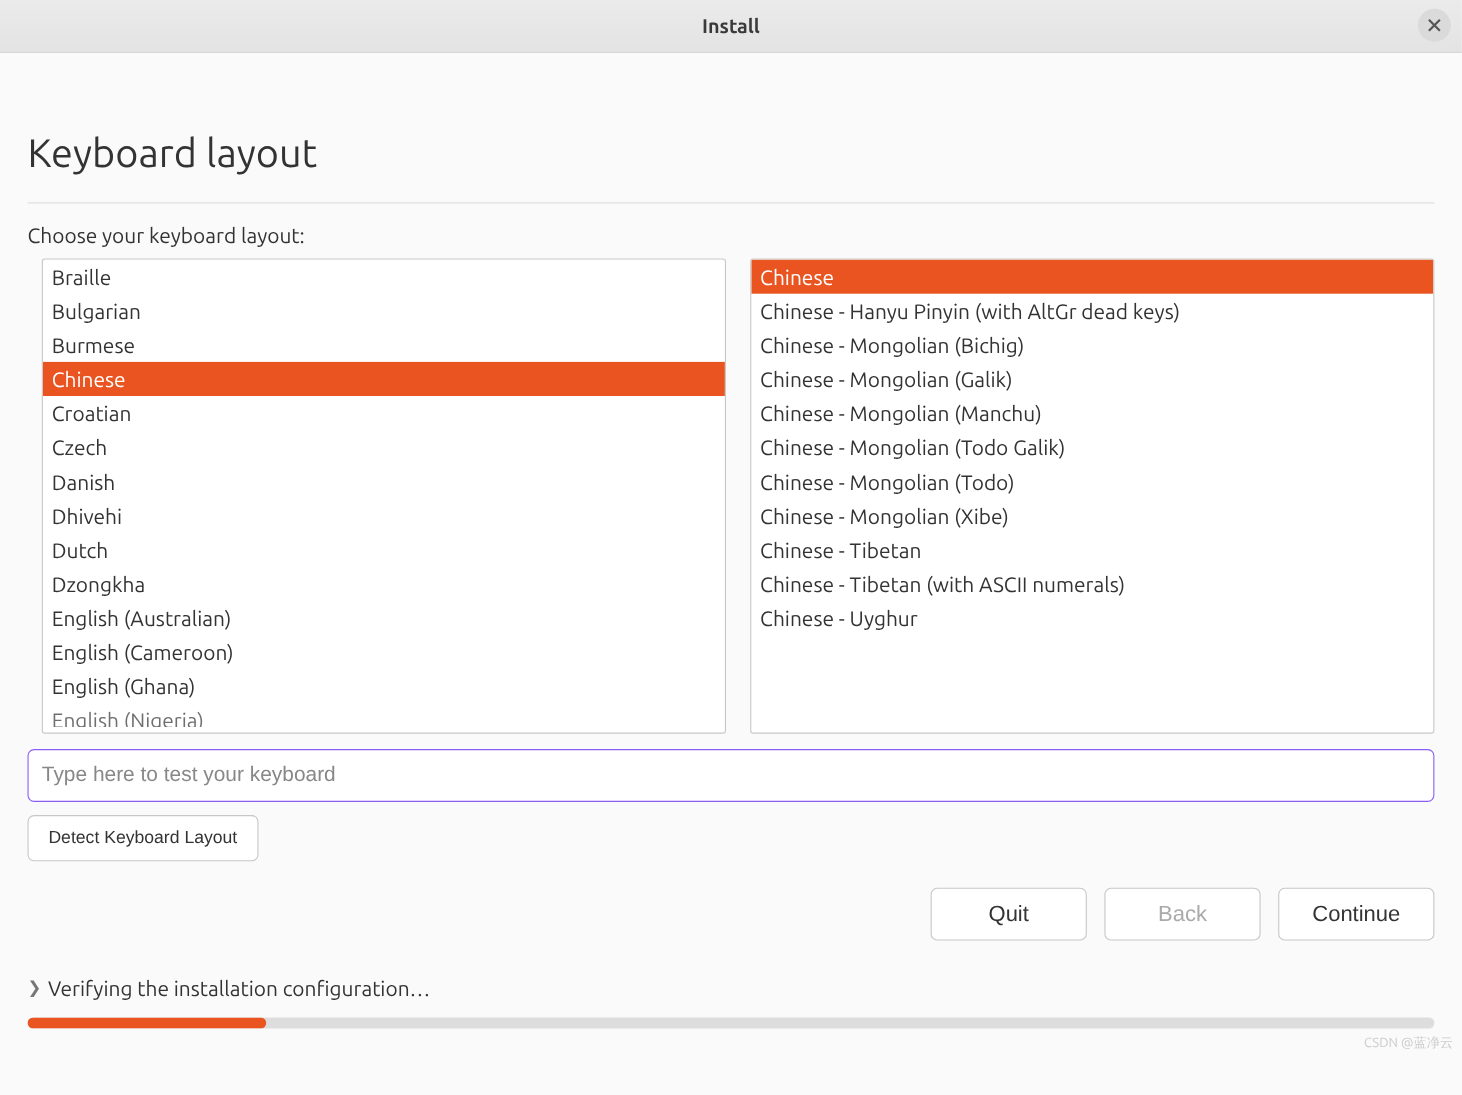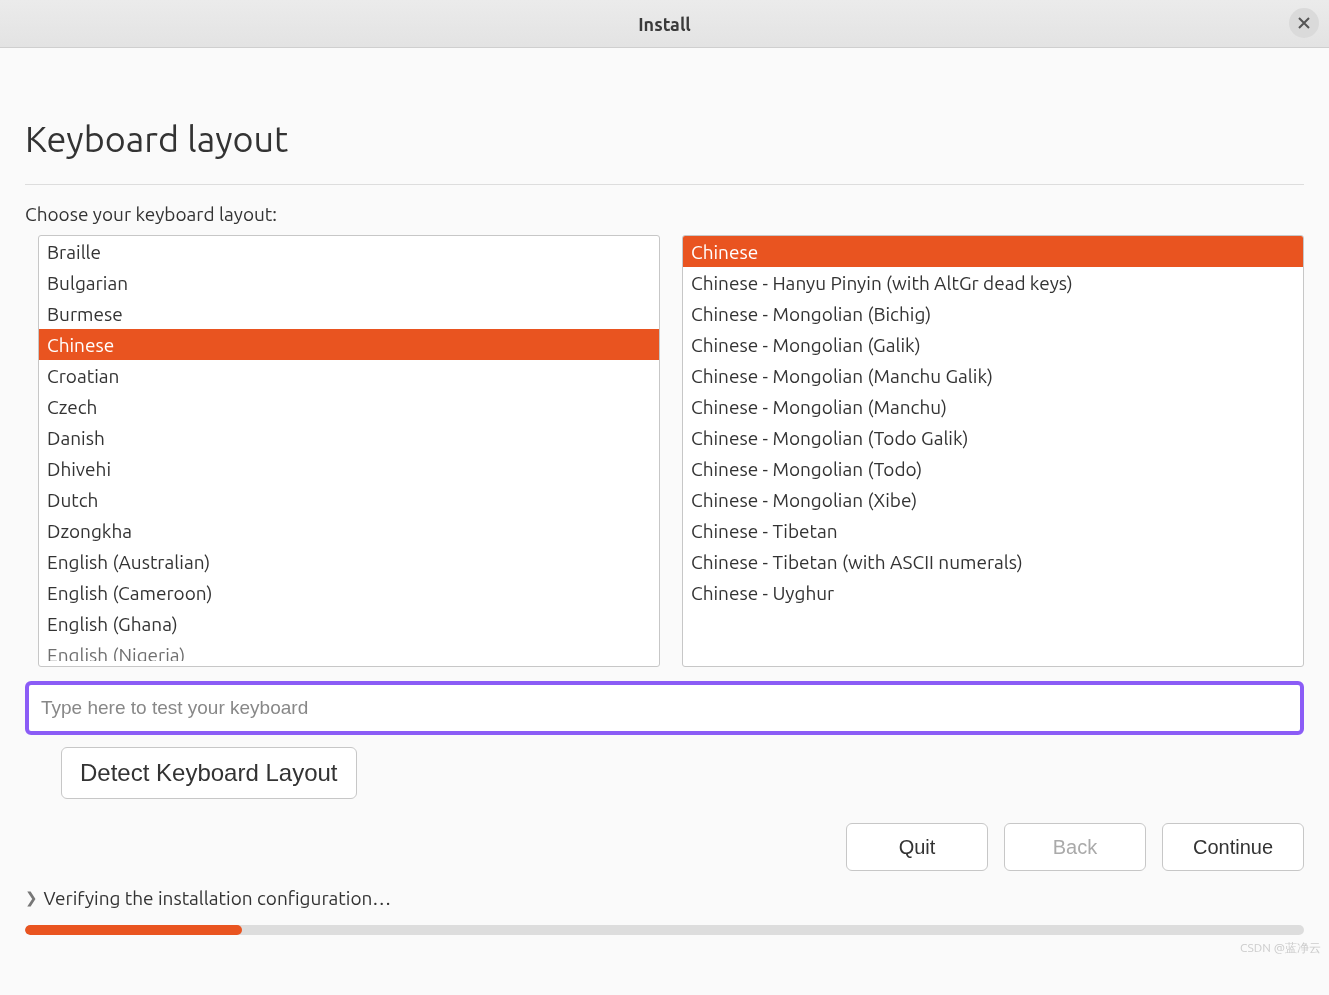--- a/index.html
+++ b/index.html
@@ -74,38 +74,37 @@
       white-space: nowrap;
     }
     .listbox .item.selected {
       background: #e95420;
       color: #fff;
     }
     .listbox .item.cutoff { overflow: hidden; height: 22px; opacity: 0.7;}
     .test-input {
       width: 100%;
       margin-top: 14px;
-      border: 4px solid #8b5cf6;
+      border: 1px solid #8b5cf6;
       border-radius: 6px;
       padding: 12px 12px;
       font-size: 19px;
       color: #333;
       background: #fff;
     }
     .test-input::placeholder { color: #888; }
     .detect-btn {
       margin-top: 12px;
       border: 1px solid #c7c7c7;
       background: #fff;
       border-radius: 6px;
       padding: 11px 18px;
-      font-size: 24px;
-      color: #333;
-      cursor: pointer;
-      margin-left: 36px;
+      font-size: 16px;
+      color: #333;
+      cursor: pointer;
     }
     .nav-row {
       display: flex;
       justify-content: flex-end;
       gap: 16px;
       margin-top: 24px;
     }
     .nav-btn {
       border: 1px solid #c7c7c7;
       background: #fff;
@@ -177,21 +176,20 @@
         <div class="item">English (Australian)</div>
         <div class="item">English (Cameroon)</div>
         <div class="item">English (Ghana)</div>
         <div class="item cutoff">English (Nigeria)</div>
       </div>
     <div class="listbox" id="variant-list">
         <div class="item selected">Chinese</div>
         <div class="item">Chinese - Hanyu Pinyin (with AltGr dead keys)</div>
         <div class="item">Chinese - Mongolian (Bichig)</div>
         <div class="item">Chinese - Mongolian (Galik)</div>
-        <div class="item">Chinese - Mongolian (Manchu Galik)</div>
         <div class="item">Chinese - Mongolian (Manchu)</div>
         <div class="item">Chinese - Mongolian (Todo Galik)</div>
         <div class="item">Chinese - Mongolian (Todo)</div>
         <div class="item">Chinese - Mongolian (Xibe)</div>
         <div class="item">Chinese - Tibetan</div>
         <div class="item">Chinese - Tibetan (with ASCII numerals)</div>
         <div class="item">Chinese - Uyghur</div>
       </div>
   </div>
 

